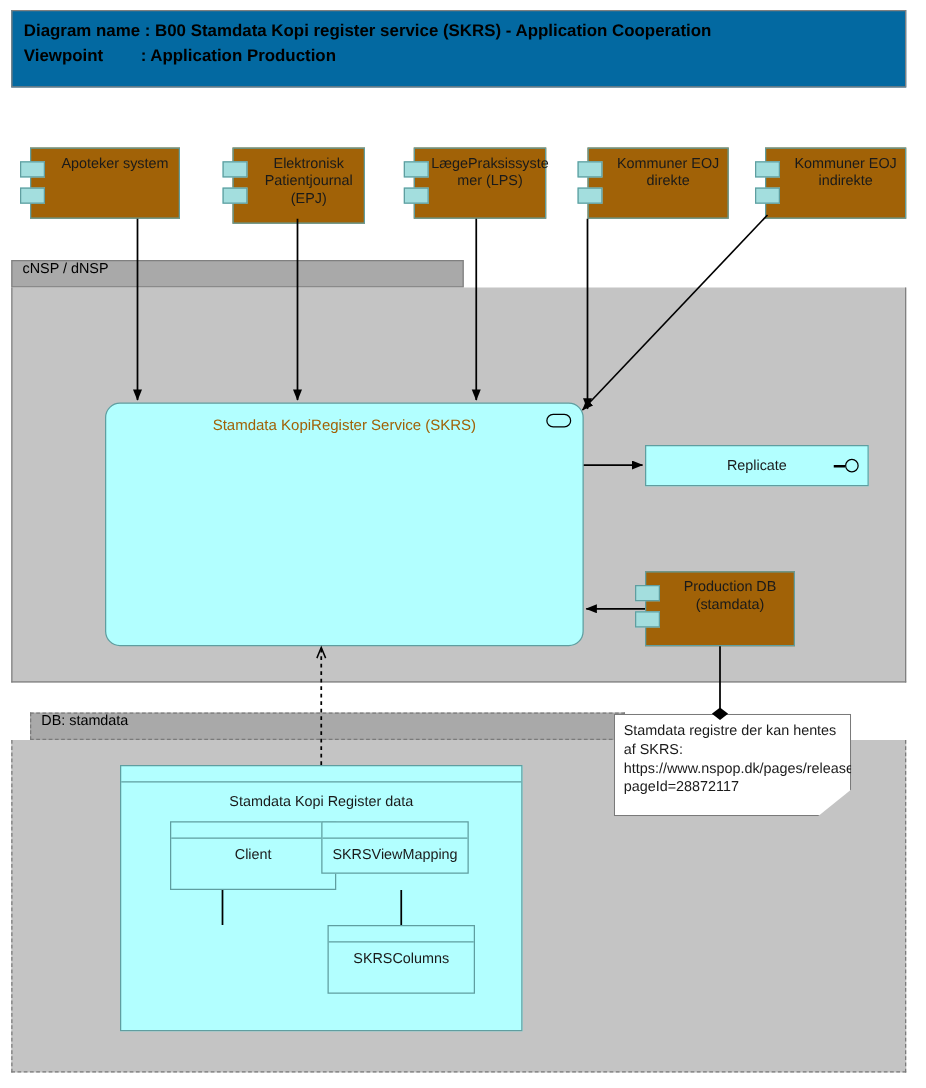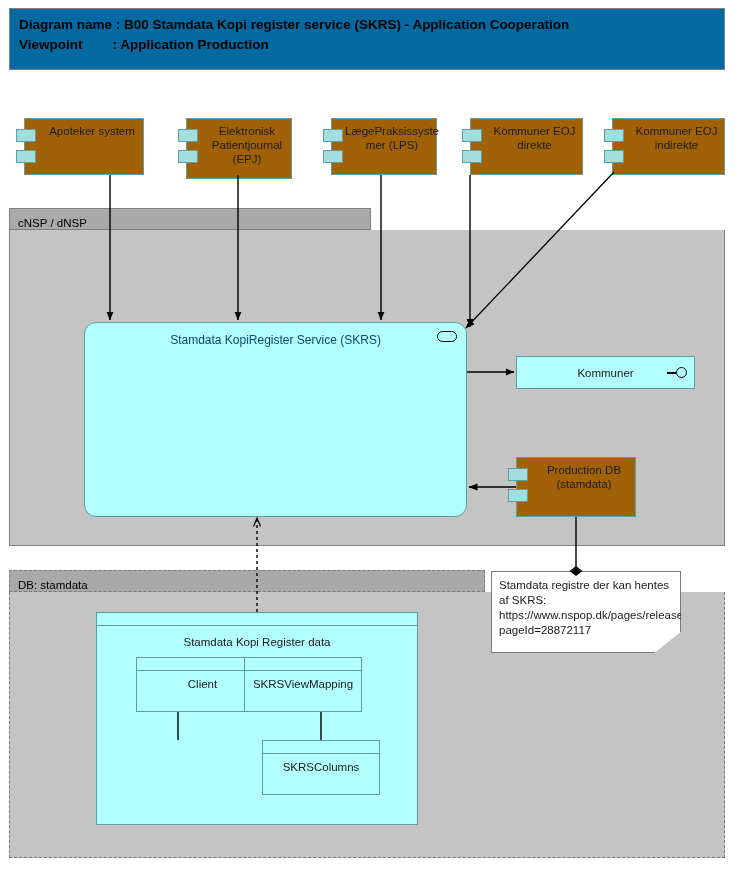--- a/index.html
+++ b/index.html
@@ -54,36 +54,37 @@
     background: #c4c4c4;
     box-sizing: border-box;
   }
   .group-tab {
     position: absolute;
     left: 0;
     top: 0;
     background: #a9a9a9;
     box-sizing: border-box;
     display: flex;
-    align-items: flex-end;
+    align-items: flex-start;
     padding-left: 8px;
   }
   .group-tab-label {
     font-size: 11.5px;
     color: #000000;
     white-space: nowrap;
   }
   .group-solid .group-body { border: 1px solid #808080; border-top: none; }
   .group-solid .group-tab  { border: 1px solid #808080; }
   .group-dashed .group-body {
     border: 1px dashed #7a7a7a;
     border-top: none;
   }
   .group-dashed .group-tab {
     border: 1px dashed #7a7a7a;
+    margin-left: 15px;
   }
 
   
   .component {
     position: absolute;
     background: #a16207;
     border: 1px solid #5f9ea0;
     box-sizing: border-box;
     display: flex;
     align-items: flex-start;
@@ -117,21 +118,21 @@
     border-radius: 12px;
     box-sizing: border-box;
   }
   .service .svc-label {
     position: absolute;
     top: 10px;
     left: 0;
     width: 100%;
     text-align: center;
     font-size: 12px;
-    color: #0c4a6e;
+    color: #a16207;
   }
   .svc-icon {
     position: absolute;
     width: 20px;
     height: 11px;
     border: 1.5px solid #000000;
     border-radius: 6px;
     box-sizing: border-box;
   }
 
@@ -239,21 +240,21 @@
     </div>
     <div class="group-body" style="top:22px; width:716px; height:266px;"></div>
   </div>
 
   <div class="service" style="left:84px; top:322px; width:383px; height:195px;">
     <span class="svc-label">Stamdata KopiRegister Service (SKRS)</span>
     <span class="svc-icon" style="right:9px; top:8px;"></span>
   </div>
 
   <div class="iface-box" style="left:516px; top:356px; width:179px; height:33px;">
-    <span class="ifb-label">Kommuner</span>
+    <span class="ifb-label">Replicate</span>
     <span class="lollipop" style="right:5px; top:10px;">
       <span class="stem"></span>
         <span class="ball"></span>
     </span>
   </div>
 
   <div class="component" style="left:516px; top:457px; width:120px; height:60px;">
     <span class="cmp-tab t1"></span>
     <span class="cmp-tab t2"></span>
     <span class="cmp-label">Production DB
@@ -298,21 +299,21 @@
   <div class="dataobj" style="left:96px; top:612px; width:322px; height:213px;">
     <span class="do-bar"></span>
     <span class="do-label" style="top:23px;">Stamdata Kopi Register data</span>
   </div>
 
   <div class="dataobj" style="left:136px; top:657px; width:133px; height:55px;">
     <span class="do-bar"></span>
     <span class="do-label" style="top:20px;">Client</span>
   </div>
 
-  <div class="dataobj" style="left:244px; top:657px; width:118px; height:55px;">
+  <div class="dataobj" style="left:257px; top:657px; width:118px; height:42px;">
     <span class="do-bar"></span>
     <span class="do-label" style="top:20px;">SKRSViewMapping</span>
   </div>
 
 
   <div class="dataobj" style="left:262px; top:740px; width:118px; height:55px;">
     <span class="do-bar"></span>
     <span class="do-label" style="top:20px;">SKRSColumns</span>
   </div>
 

